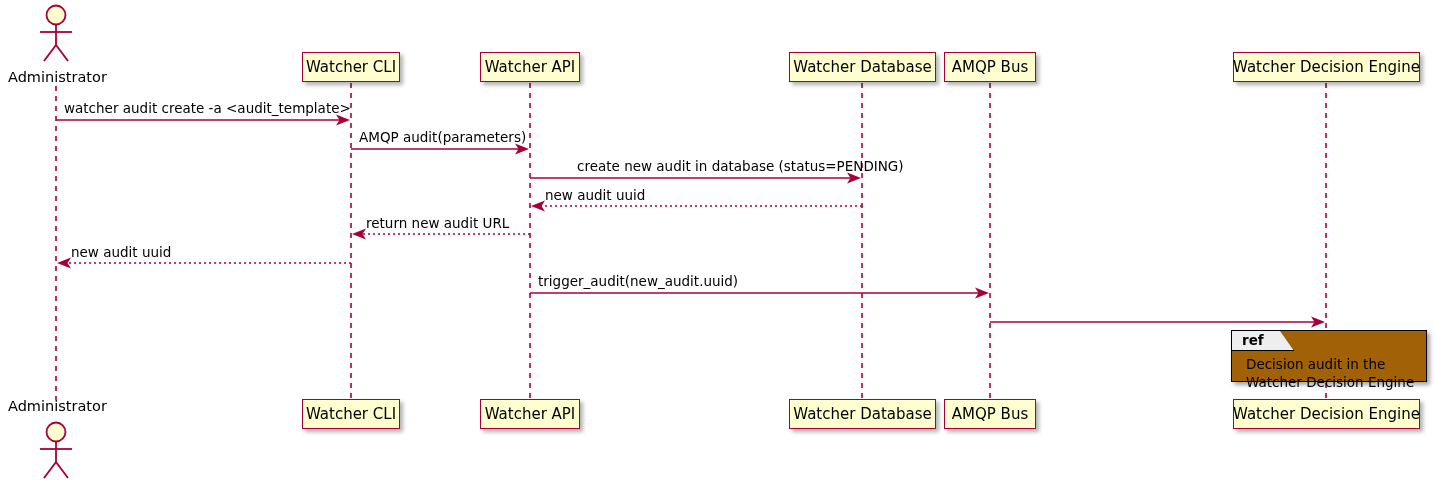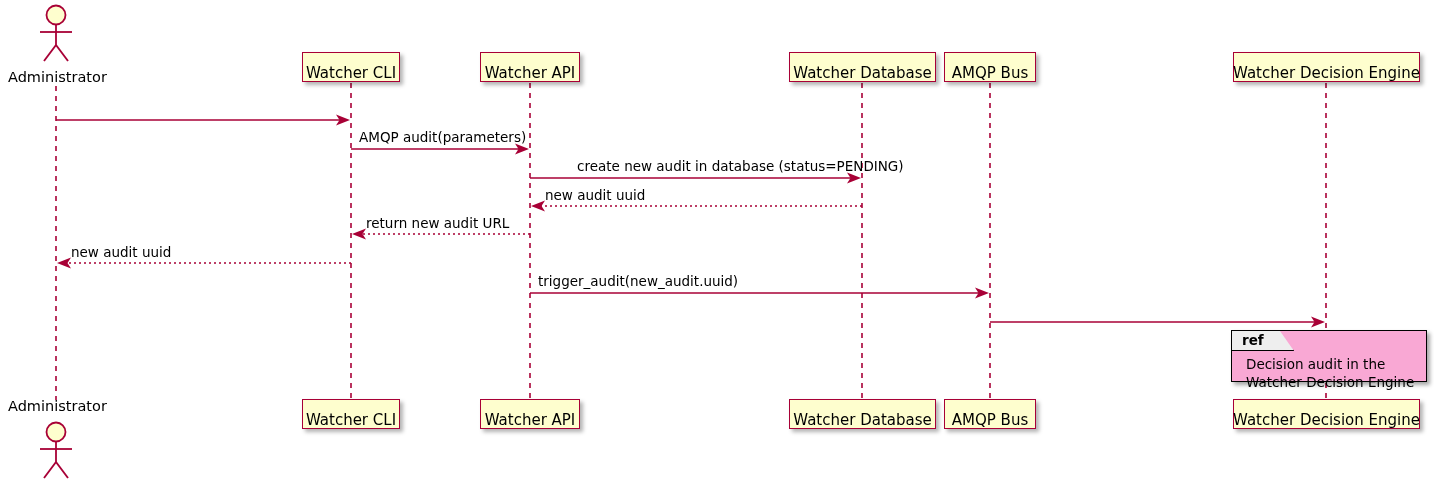--- a/index.html
+++ b/index.html
@@ -44,21 +44,21 @@
     fill: #A80036;
     stroke: none;
   }
   .participant-box {
     position: absolute;
     background: #FEFECE;
     border: 1.6px solid #A80036;
     box-sizing: border-box;
     box-shadow: 3px 3px 4px rgba(0,0,0,0.30);
     display: flex;
-    align-items: flex-end;
+    align-items: center;
     justify-content: center;
     white-space: nowrap;
     font-size: 15px;
     color: #000000;
     height: 30px;
     line-height: 1;
   }
   .msg-label {
     position: absolute;
     font-size: 13.5px;
@@ -68,21 +68,21 @@
   }
   .actor-name {
     position: absolute;
     font-size: 14.5px;
     color: #000000;
     white-space: nowrap;
     line-height: 1;
   }
   .ref-frame {
     position: absolute;
-    background: #f9a8d4;
+    background: #a16207;
     border: 1.6px solid #000000;
     box-sizing: border-box;
     box-shadow: 3px 3px 4px rgba(0,0,0,0.35);
     text-decoration: underline;
   }
   .ref-tab {
     position: absolute;
     left: 0;
     top: 0;
     height: 20px;
@@ -220,20 +220,21 @@
   </div>
 
   <div class="participant-box" style="left:944px; top:399px; width:92px;">
     <span>AMQP Bus</span>
   </div>
 
   <div class="participant-box" style="left:1233px; top:399px; width:187px;">
     <span>Watcher Decision Engine</span>
   </div>
 
+  <div class="msg-label" style="left:64px; top:102px;">watcher audit create -a &lt;audit_template&gt;</div>
 
   <div class="msg-label" style="left:359px; top:131px;">AMQP audit(parameters)</div>
 
   <div class="msg-label" style="left:538px; top:160px;margin-left:39px;">create new audit in database (status=PENDING)</div>
 
   <div class="msg-label" style="left:545px; top:189px;">new audit uuid</div>
 
   <div class="msg-label" style="left:366px; top:217px;">return new audit URL</div>
 
   <div class="msg-label" style="left:71px; top:246px;">new audit uuid</div>

